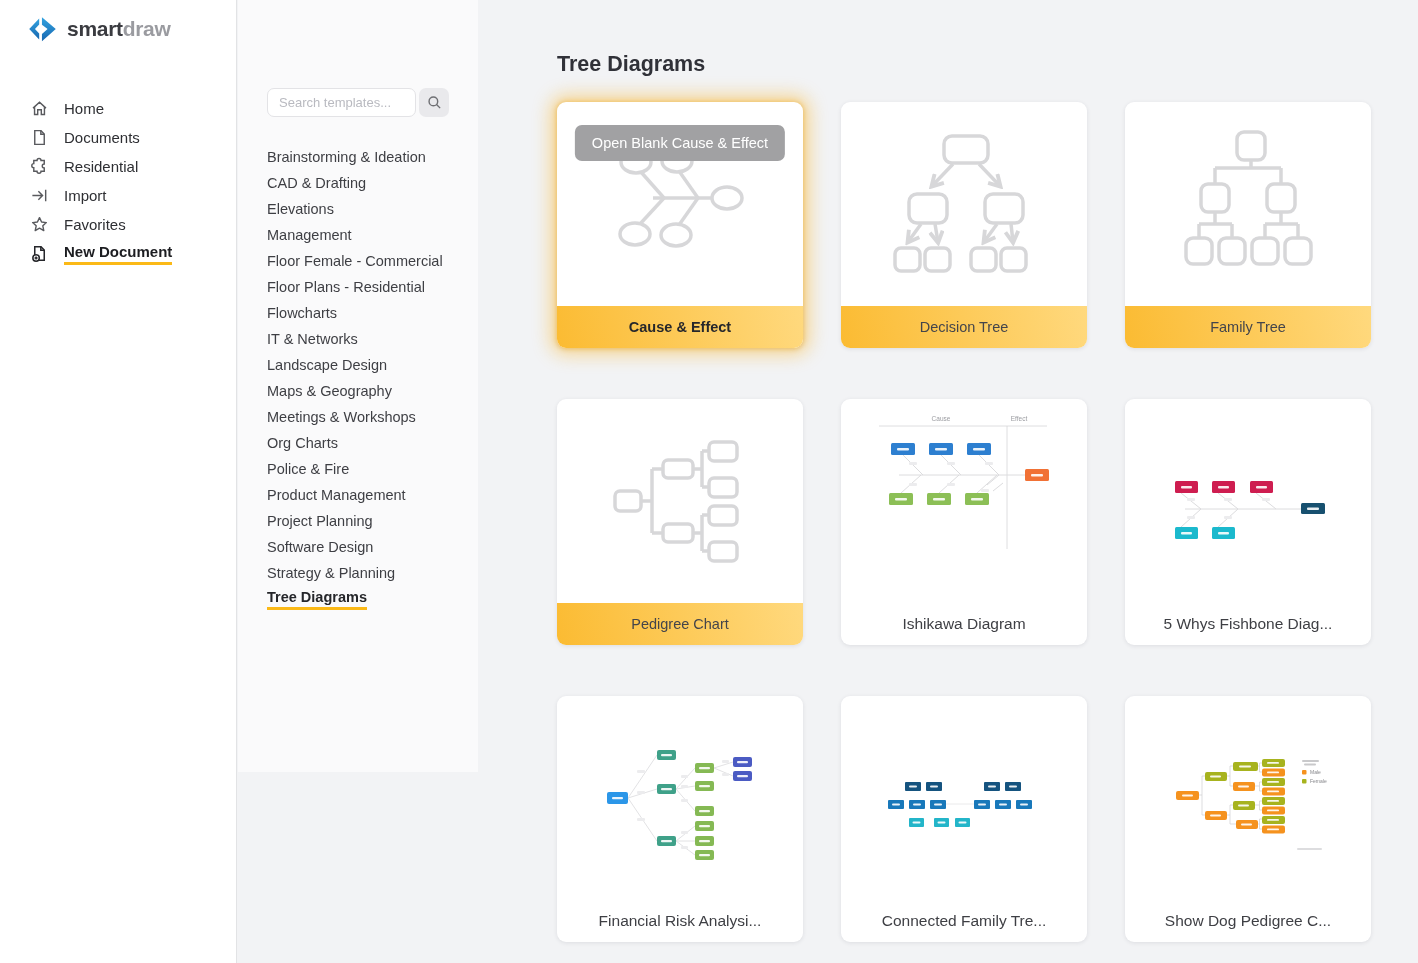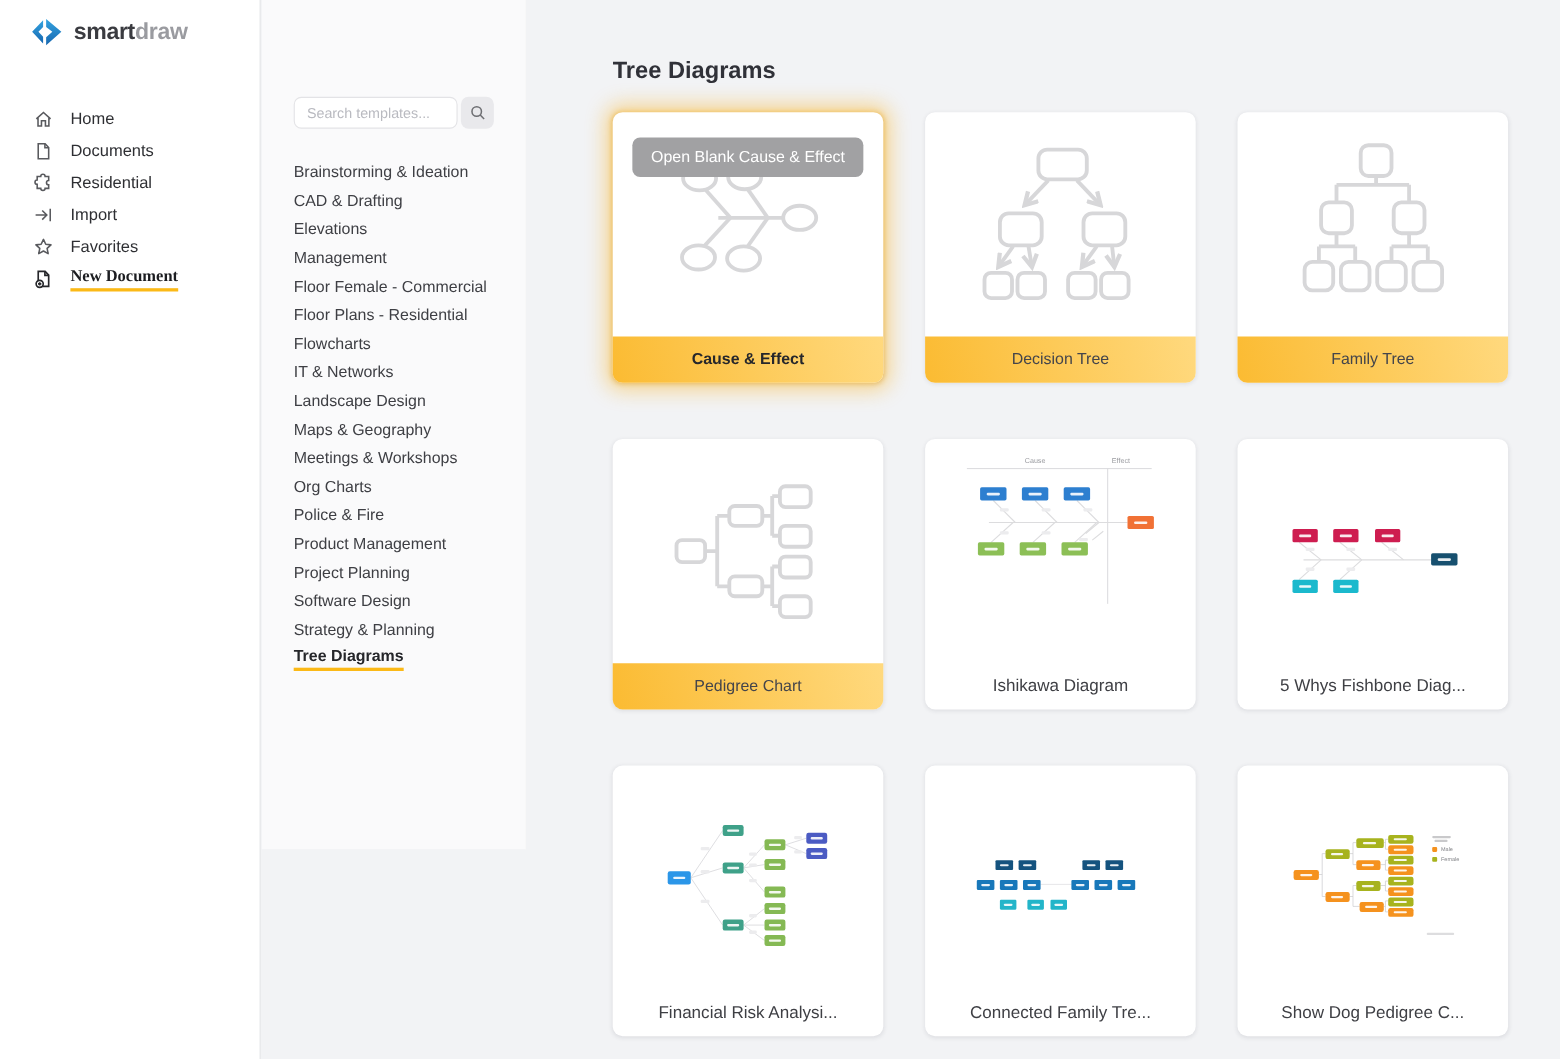--- a/index.html
+++ b/index.html
@@ -17,21 +17,21 @@
   .logo svg{ display:block; }
   .logo-text{ font-size:21px; font-weight:700; letter-spacing:-0.3px; }
   .logo-text .p1{ color:#3a3b40; }
   .logo-text .p2{ color:#9a9ba0; }
   .navlist{ margin-top:52px; }
   .navitem{
     display:flex; align-items:center; gap:15px;
     height:29px; padding-left:30px; font-size:15px; color:#2e2f33; cursor:pointer;
   }
   .navitem svg{ flex:0 0 auto; }
-  .navitem.active{ font-weight:700; color:#1c1d21;font-family:Liberation Serif, serif; }
+  .navitem.active{ font-weight:700; color:#1c1d21; }
   .navitem.active .navlabel{ border-bottom:3px solid #fbb917; padding-bottom:2px; }
   
   .catpanel{
     position:absolute; left:238px; top:0; width:240px; height:772px;
     background:#fafafb;
   }
   .search{ display:flex; gap:3px; margin:88px 0 0 29px; }
   .search input{
     width:149px; height:29px; border:1px solid #e3e3e6; border-radius:7px;
     padding:0 11px; font-size:13px; color:#55565b; background:#fff; outline:none;

